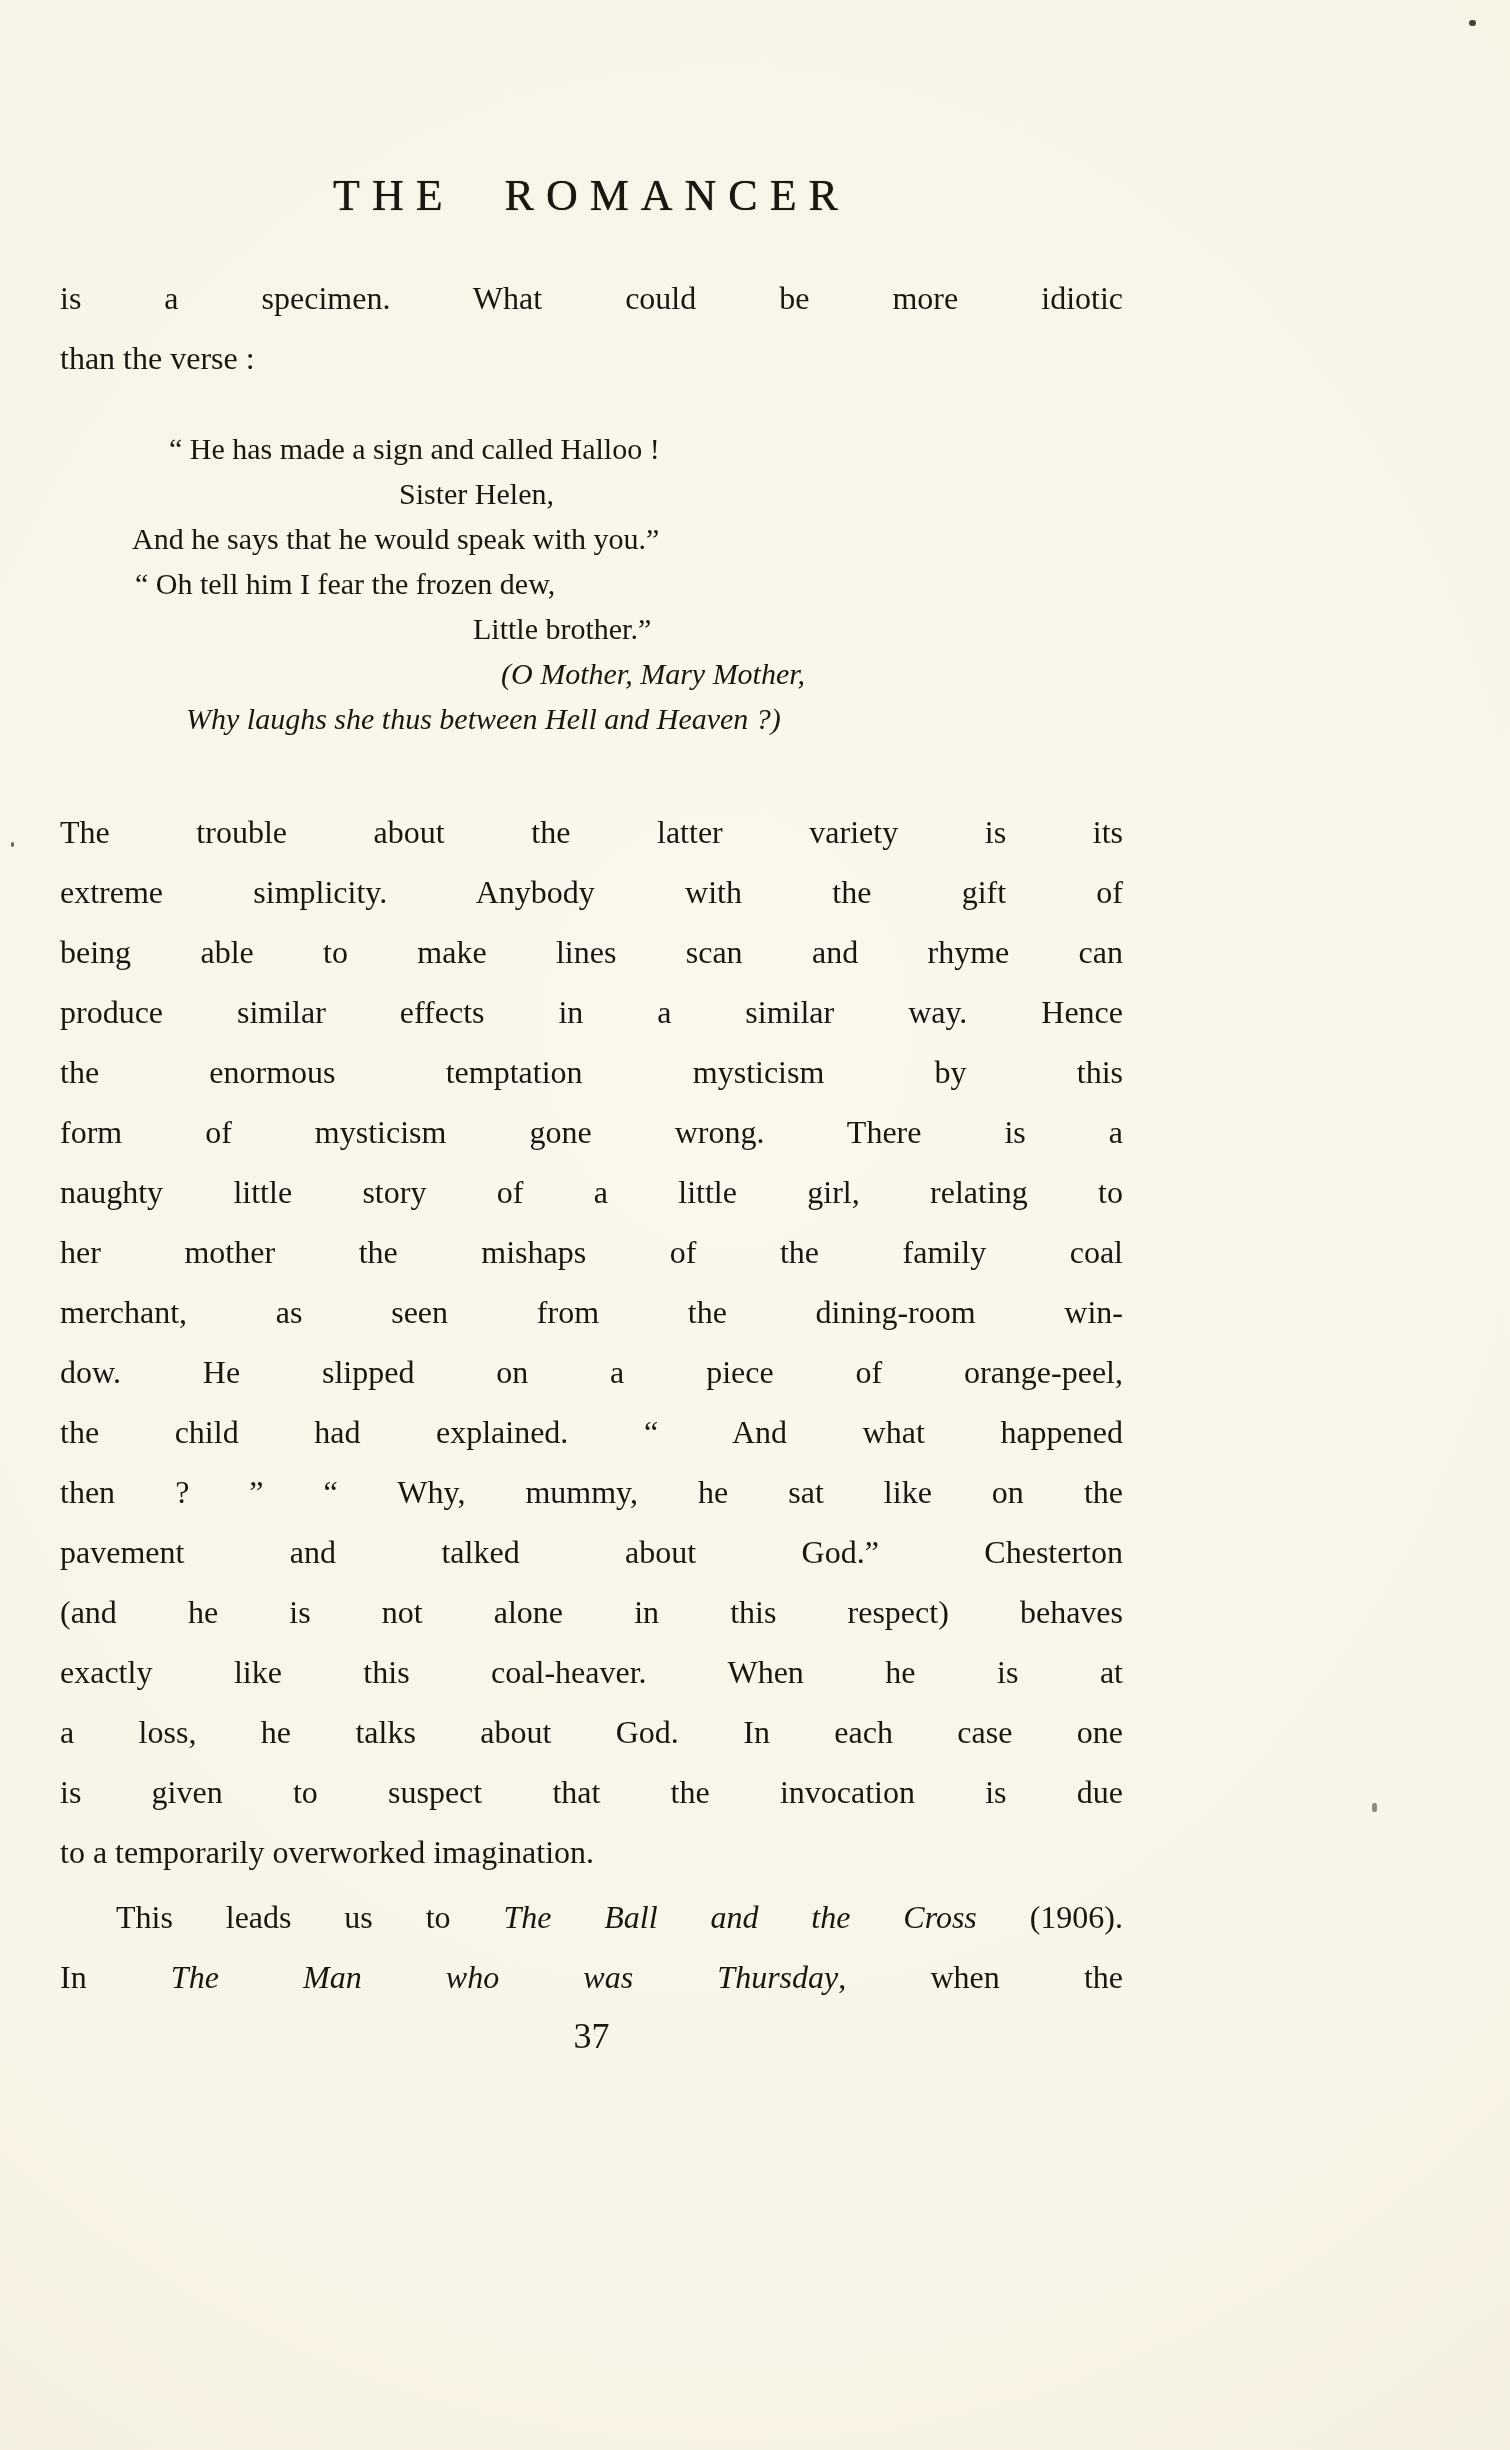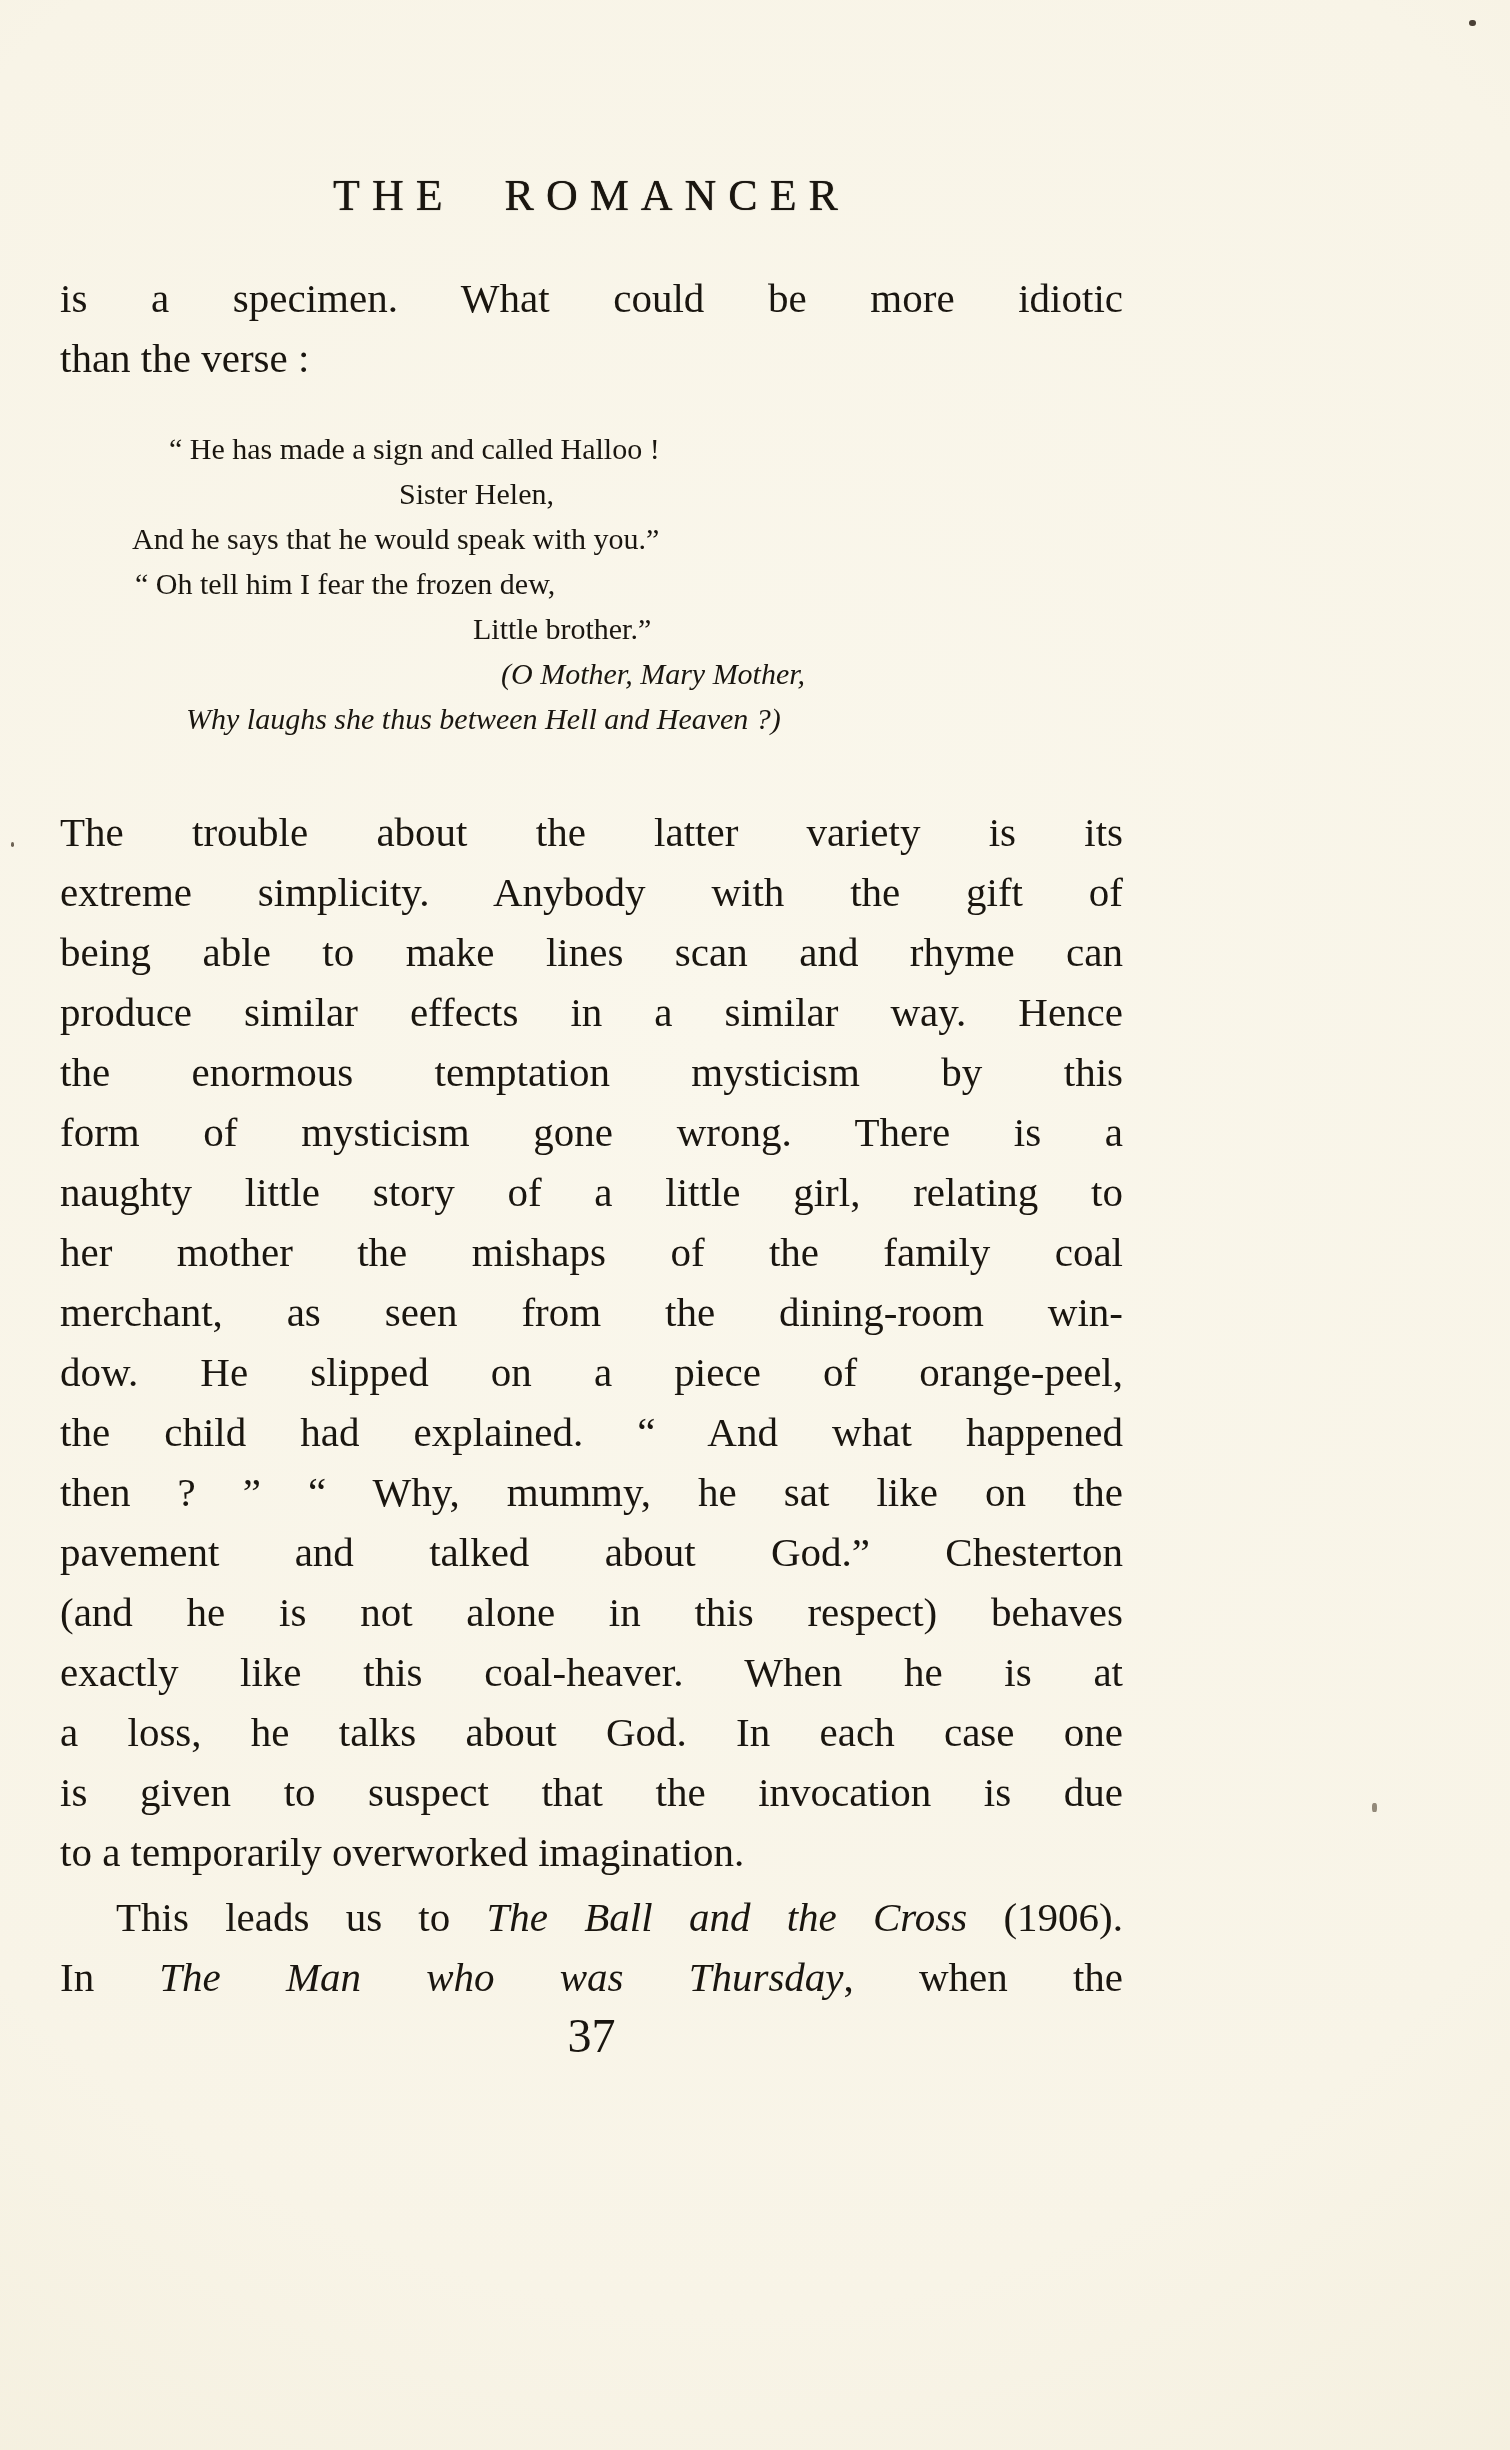--- a/index.html
+++ b/index.html
@@ -20,21 +20,21 @@
 
   .title {
     top: 170px; margin: 0;
     text-align: center;
     font-size: 44px; font-weight: 400;
     letter-spacing: 12px; word-spacing: 27px;
     text-shadow: 0 0 0.8px currentColor;
   }
 
   .line {
-    font-size: 41px; line-height: 60px;
+    font-size: 32px; line-height: 60px;
     text-align: justify; text-align-last: left;
   }
   .line.just { text-align-last: justify; }
   .indent { text-indent: 56px; }
   .italic { font-style: italic; }
 
   .p1 { top: 268px; }
   .p2 { top: 802px; }
   .p3 { top: 1887px; }
 
@@ -46,21 +46,21 @@
   .v1 { margin-left: 109px; }
   .v2 { margin-left: 339px; }
   .v3 { margin-left: 72px; }
   .v4 { margin-left: 75px; }
   .v5 { margin-left: 413px; }
   .v6 { margin-left: 441px; }
   .v7 { margin-left: 126px; }
 
   .folio {
     position: absolute; left: 60px; width: 1063px; top: 2006px;
-    text-align: center; font-size: 48px; line-height: 60px;
+    text-align: center; font-size: 36px; line-height: 60px;
   }
 
   .speck { position: absolute; border-radius: 50%; }
   .s1 { left: 1469px; top: 19.6px;  width: 6.8px;  height: 6.8px;  background: #4a4036; }
   .s2 { left: 1372px; top: 1803px; width: 4.5px; height: 9px; background: #938a7a; border-radius: 40%; }
   .s3 { left: 10.5px;  top: 842px; width: 3.8px;  height: 4.5px;  background: #6e6456; }
 </style>
 </head>
 <body>
 

